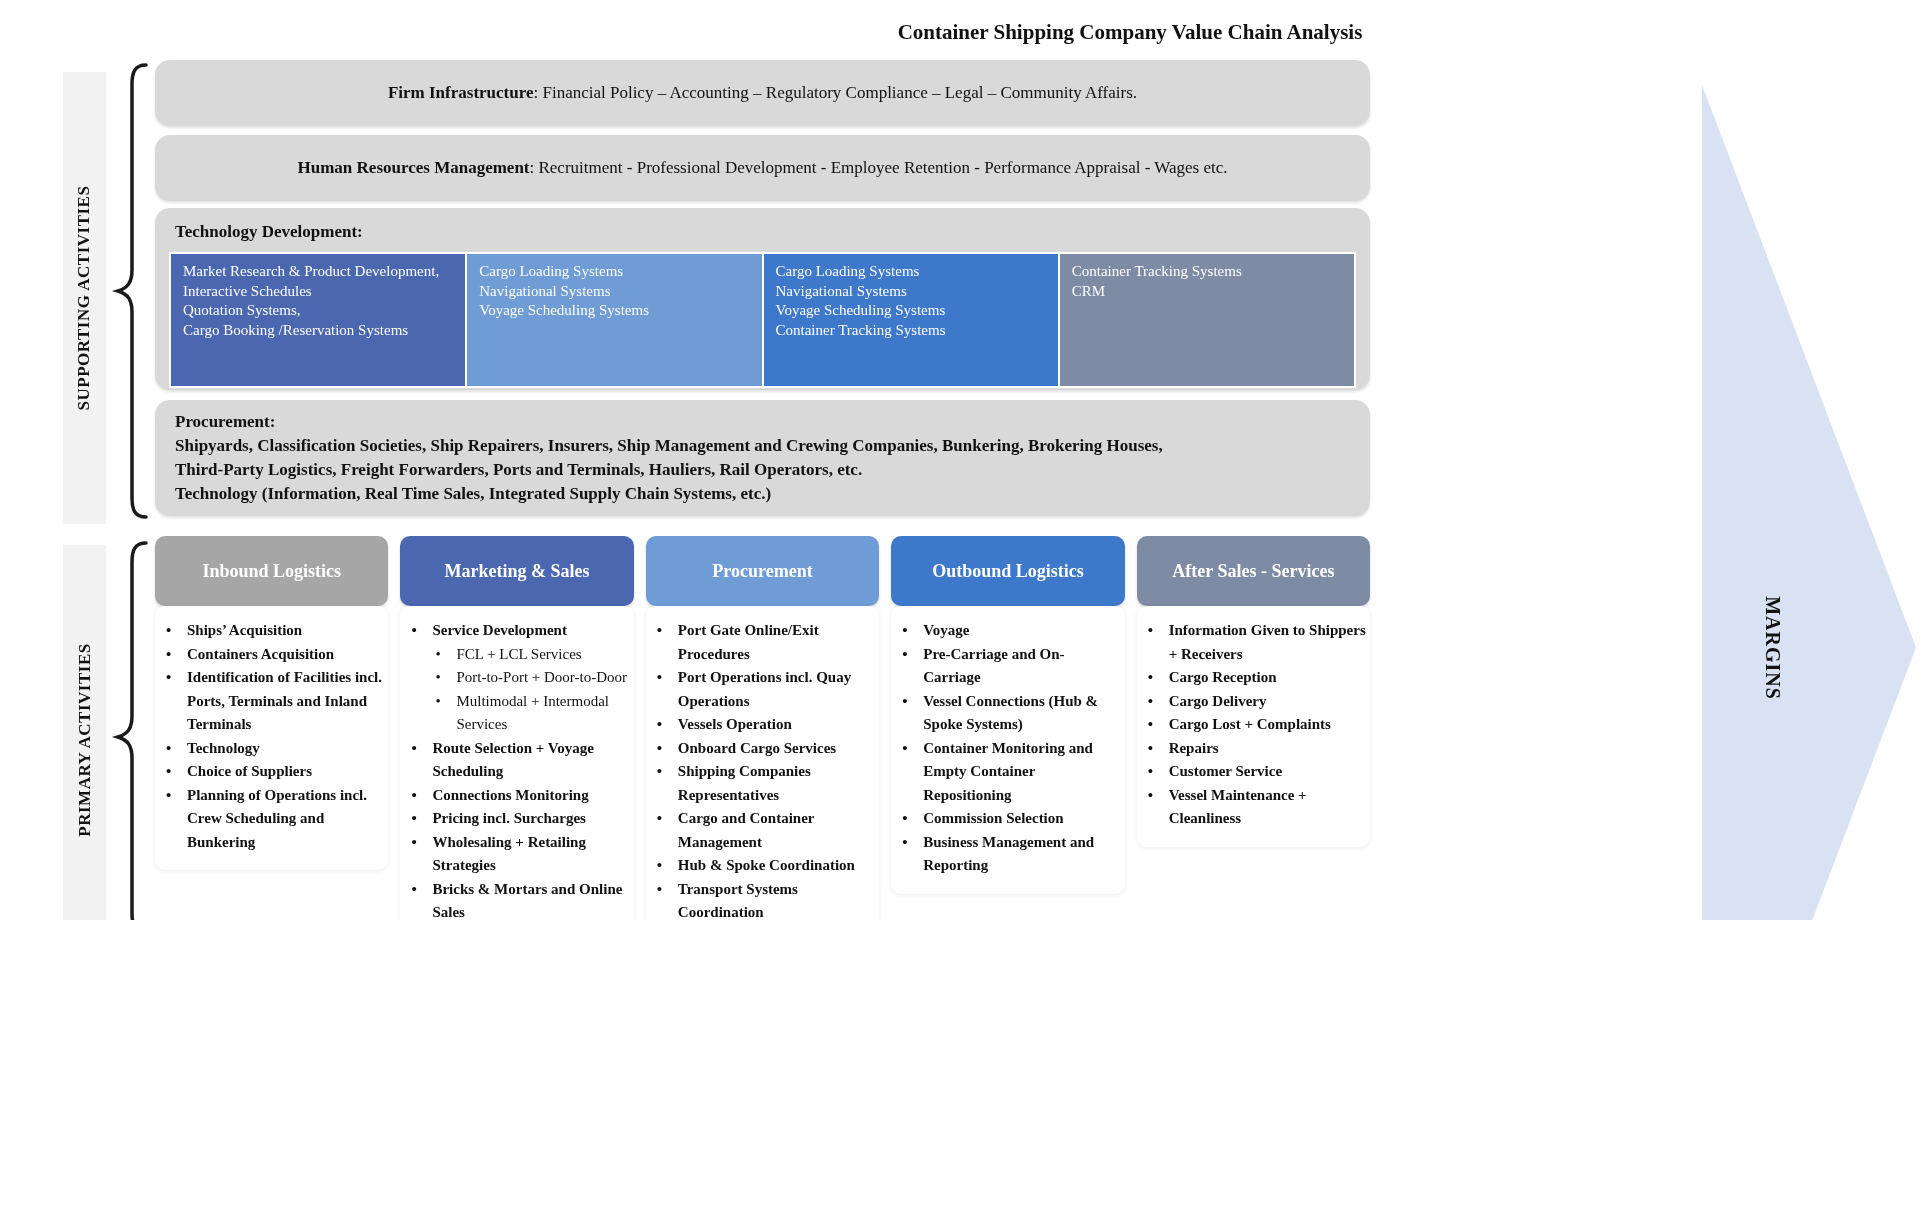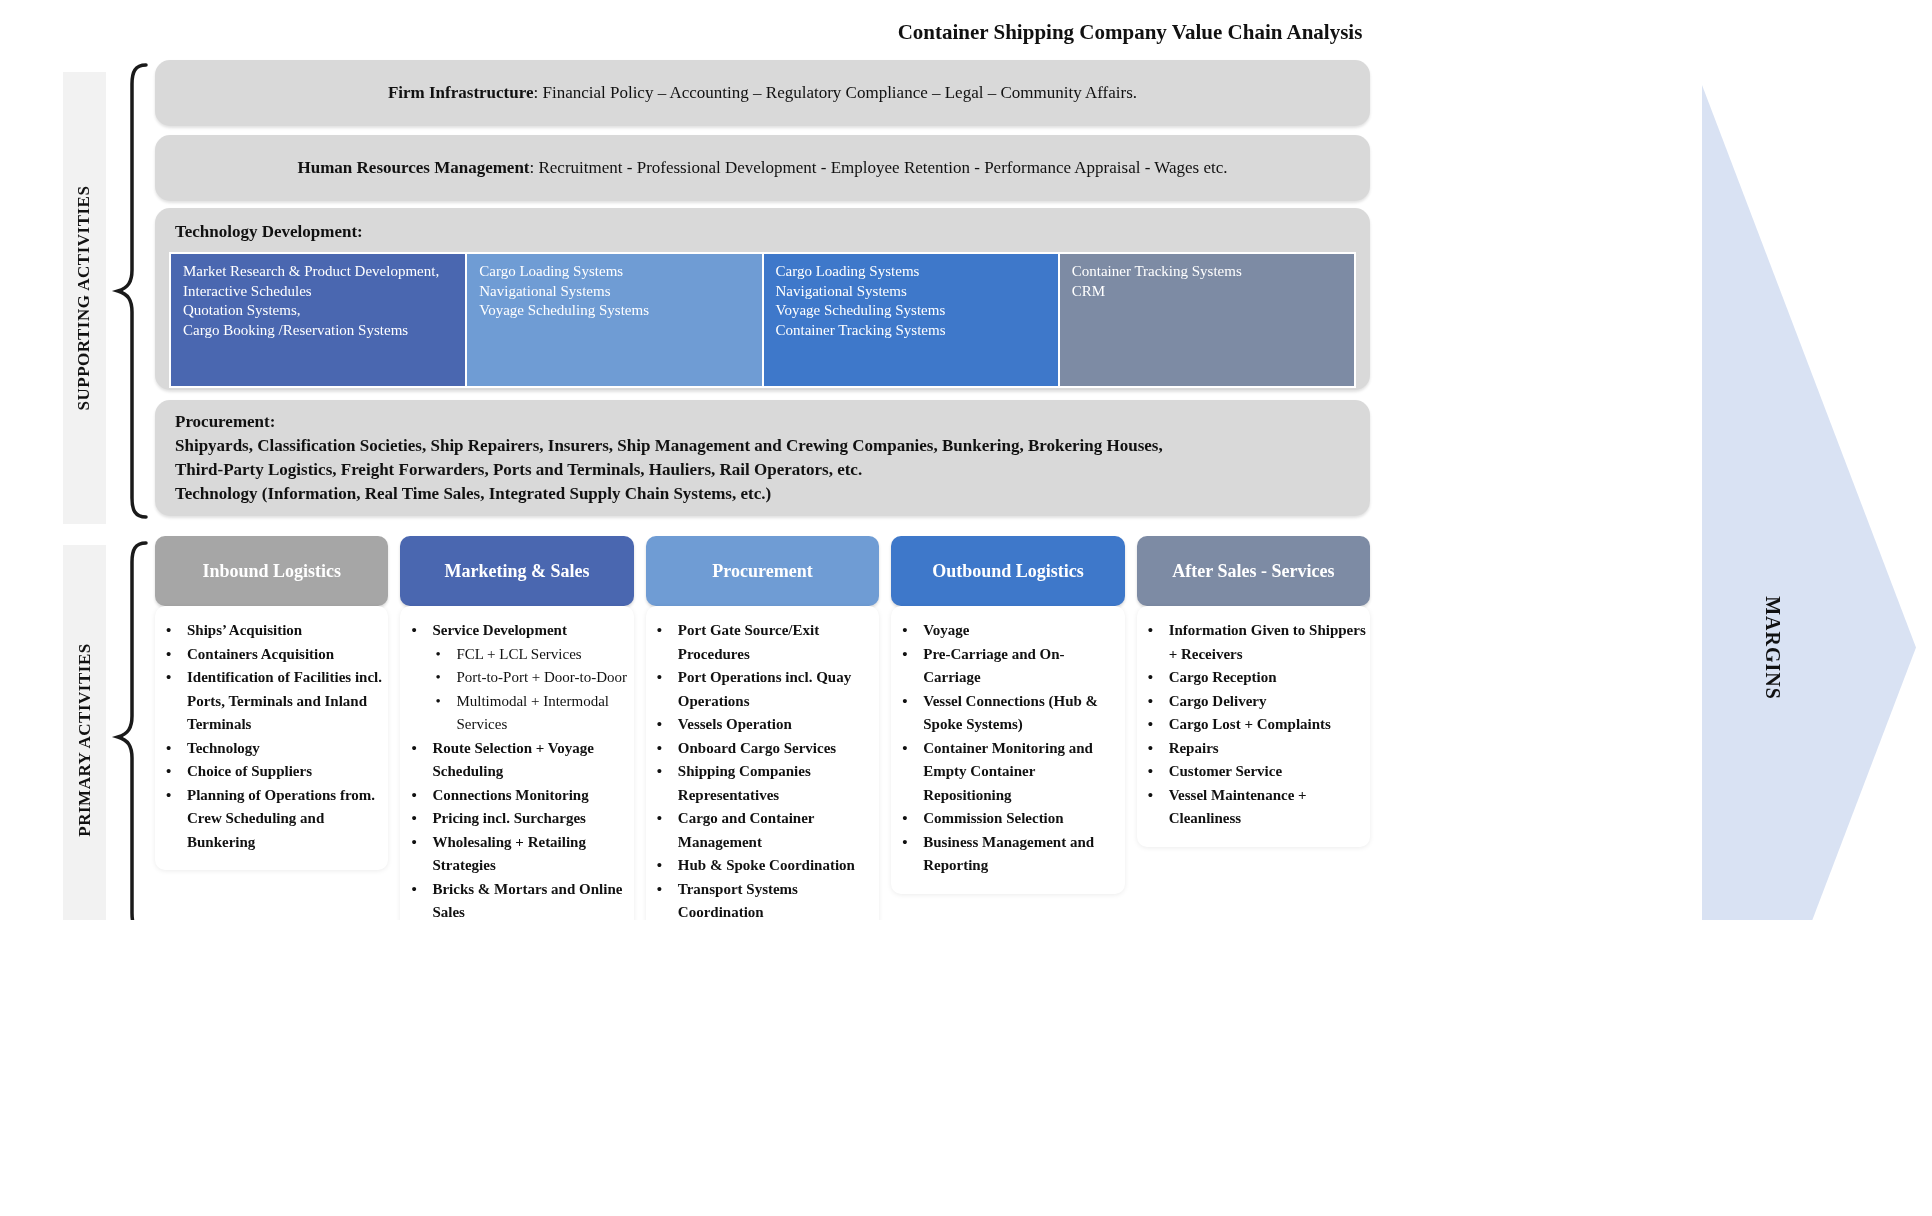--- a/index.html
+++ b/index.html
@@ -121,21 +121,21 @@
 
       <div class="col">
         <div class="col-header" style="background: rgb(166, 166, 166);">Inbound Logistics</div>
         <ul class="col-list">
 
         <li class="item">Ships’ Acquisition</li>
             <li class="item">Containers Acquisition</li>
             <li class="item">Identification of Facilities incl. Ports, Terminals and Inland Terminals</li>
             <li class="item">Technology</li>
             <li class="item">Choice of Suppliers</li>
-            <li class="item">Planning of Operations from. Crew Scheduling and Bunkering</li>
+            <li class="item">Planning of Operations incl. Crew Scheduling and Bunkering</li>
           </ul>
       </div>
 
       <div class="col">
         <div class="col-header" style="background: rgb(74, 103, 176);">Marketing &amp; Sales</div>
         <ul class="col-list">
 
         <li class="item">Service Development</li>
             <li class="item sub">FCL + LCL Services</li>
             <li class="item sub">Port-to-Port + Door-to-Door</li>
@@ -146,21 +146,21 @@
             <li class="item">Wholesaling + Retailing Strategies</li>
             <li class="item">Bricks &amp; Mortars and Online Sales</li>
             <li class="item">Promotion</li>
           </ul>
       </div>
 
       <div class="col">
         <div class="col-header" style="background: rgb(111, 156, 212);">Procurement</div>
         <ul class="col-list">
 
-        <li class="item">Port Gate Source/Exit Procedures</li>
+        <li class="item">Port Gate Online/Exit Procedures</li>
             <li class="item">Port Operations incl. Quay Operations</li>
             <li class="item">Vessels Operation</li>
             <li class="item">Onboard Cargo Services</li>
             <li class="item">Shipping Companies Representatives</li>
             <li class="item">Cargo and Container Management</li>
             <li class="item">Hub &amp; Spoke Coordination</li>
             <li class="item">Transport Systems Coordination</li>
           </ul>
       </div>
 

